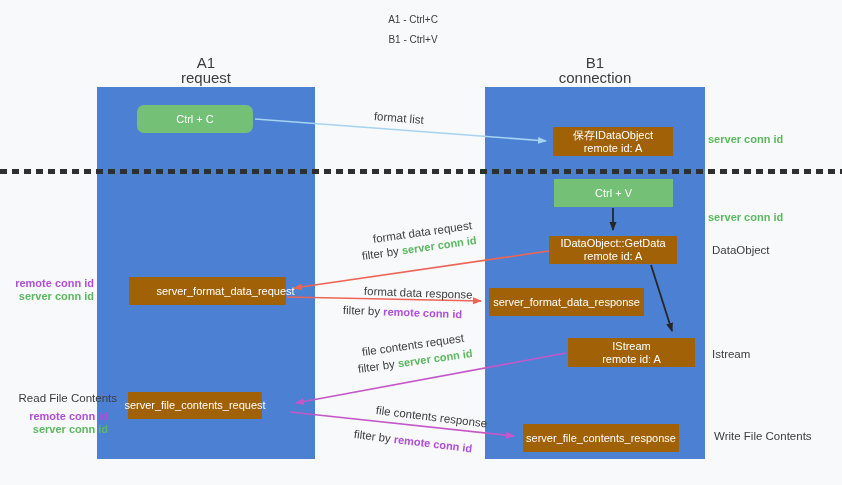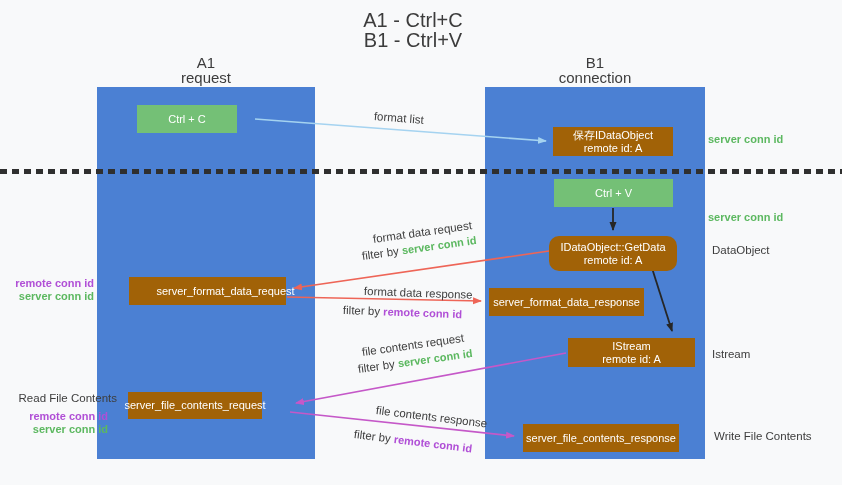--- a/index.html
+++ b/index.html
@@ -1,20 +1,20 @@
 <!DOCTYPE html>
 <html><head>
 <meta charset="utf-8">
 <style>
   * { margin:0; padding:0; box-sizing:border-box; }
   html,body { width:842px; height:485px; }
   body { font-family:"Liberation Sans", sans-serif; background:#f8f9fa; }
   .canvas { position:relative; width:842px; height:485px; background:#f8f9fa; overflow:hidden; }
   .abs { position:absolute; }
-  .title { left:0; width:826px; top:10px; text-align:center; font-size:20px; color:#3c3c3c; line-height:20px; }
+  .title { left:0; width:826px; top:10px; text-align:center; font-size:10px; color:#3c3c3c; line-height:20px; }
   .lifeline-header { text-align:center; font-size:15px; color:#3c3c3c; line-height:15px; }
   .column { background:#4b80d3; top:87px; height:372px; }
   .divider { left:0; width:842px; top:169px; height:5px;
              background:repeating-linear-gradient(90deg,#2f2f2f 0 7px,transparent 7px 12px); }
   .arrows { left:0; top:0; pointer-events:none; }
   .node { color:#ffffff; display:flex; flex-direction:column; align-items:center;
           justify-content:center; text-align:center; font-size:11px; line-height:13px; white-space:nowrap; }
   .green-node { background:#74c076; }
   .orange-node { background:#a16207; }
   .flow-label { font-size:11.5px; color:#3f3f3f; white-space:nowrap; transform-origin:left center; }
@@ -66,34 +66,34 @@
     </defs>
     <line x1="255" y1="119" x2="546" y2="141" stroke="#a5d3f0" stroke-width="1.6" marker-end="url(#mk-blue)"></line>
     <line x1="613" y1="208" x2="613" y2="230" stroke="#262626" stroke-width="1.8" marker-end="url(#mk-black)"></line>
     <line x1="549" y1="251" x2="294" y2="288" stroke="#ee6557" stroke-width="1.6" marker-end="url(#mk-red)"></line>
     <line x1="287" y1="297" x2="481" y2="301" stroke="#ee6557" stroke-width="1.6" marker-end="url(#mk-red)"></line>
     <line x1="651" y1="265" x2="672" y2="331" stroke="#262626" stroke-width="1.8" marker-end="url(#mk-black)"></line>
     <line x1="566" y1="353" x2="296" y2="403" stroke="#c558c8" stroke-width="1.6" marker-end="url(#mk-magenta)"></line>
     <line x1="290" y1="412" x2="514" y2="436" stroke="#c558c8" stroke-width="1.6" marker-end="url(#mk-magenta)"></line>
   </svg>
 
-  <div class="abs node green-node" style="left:137px;top:105px;width:100px;height:28px;">
+  <div class="abs node green-node" style="left:137px;top:105px;width:116px;height:28px;border-radius:7px;">
     <span>Ctrl + C</span>
   </div>
 
   <div class="abs node orange-node" style="left:553px;top:127px;width:120px;height:29px;">
     <div>保存IDataObject</div>
     <div>remote id: A</div>
   </div>
 
   <div class="abs node green-node" style="left:554px;top:179px;width:119px;height:28px;">
     <span>Ctrl + V</span>
   </div>
 
-  <div class="abs node orange-node" style="left:549px;top:236px;width:128px;height:35px;border-radius:10px;">
+  <div class="abs node orange-node" style="left:549px;top:236px;width:128px;height:28px;">
     <div>IDataObject::GetData</div>
     <div>remote id: A</div>
   </div>
 
   <div class="abs node orange-node" style="left:129px;top:277px;width:157px;height:28px;padding-left:36px;">
     <span>server_format_data_request</span>
   </div>
 
   <div class="abs node orange-node" style="left:489px;top:288px;width:155px;height:28px;">
     <span>server_format_data_response</span>

